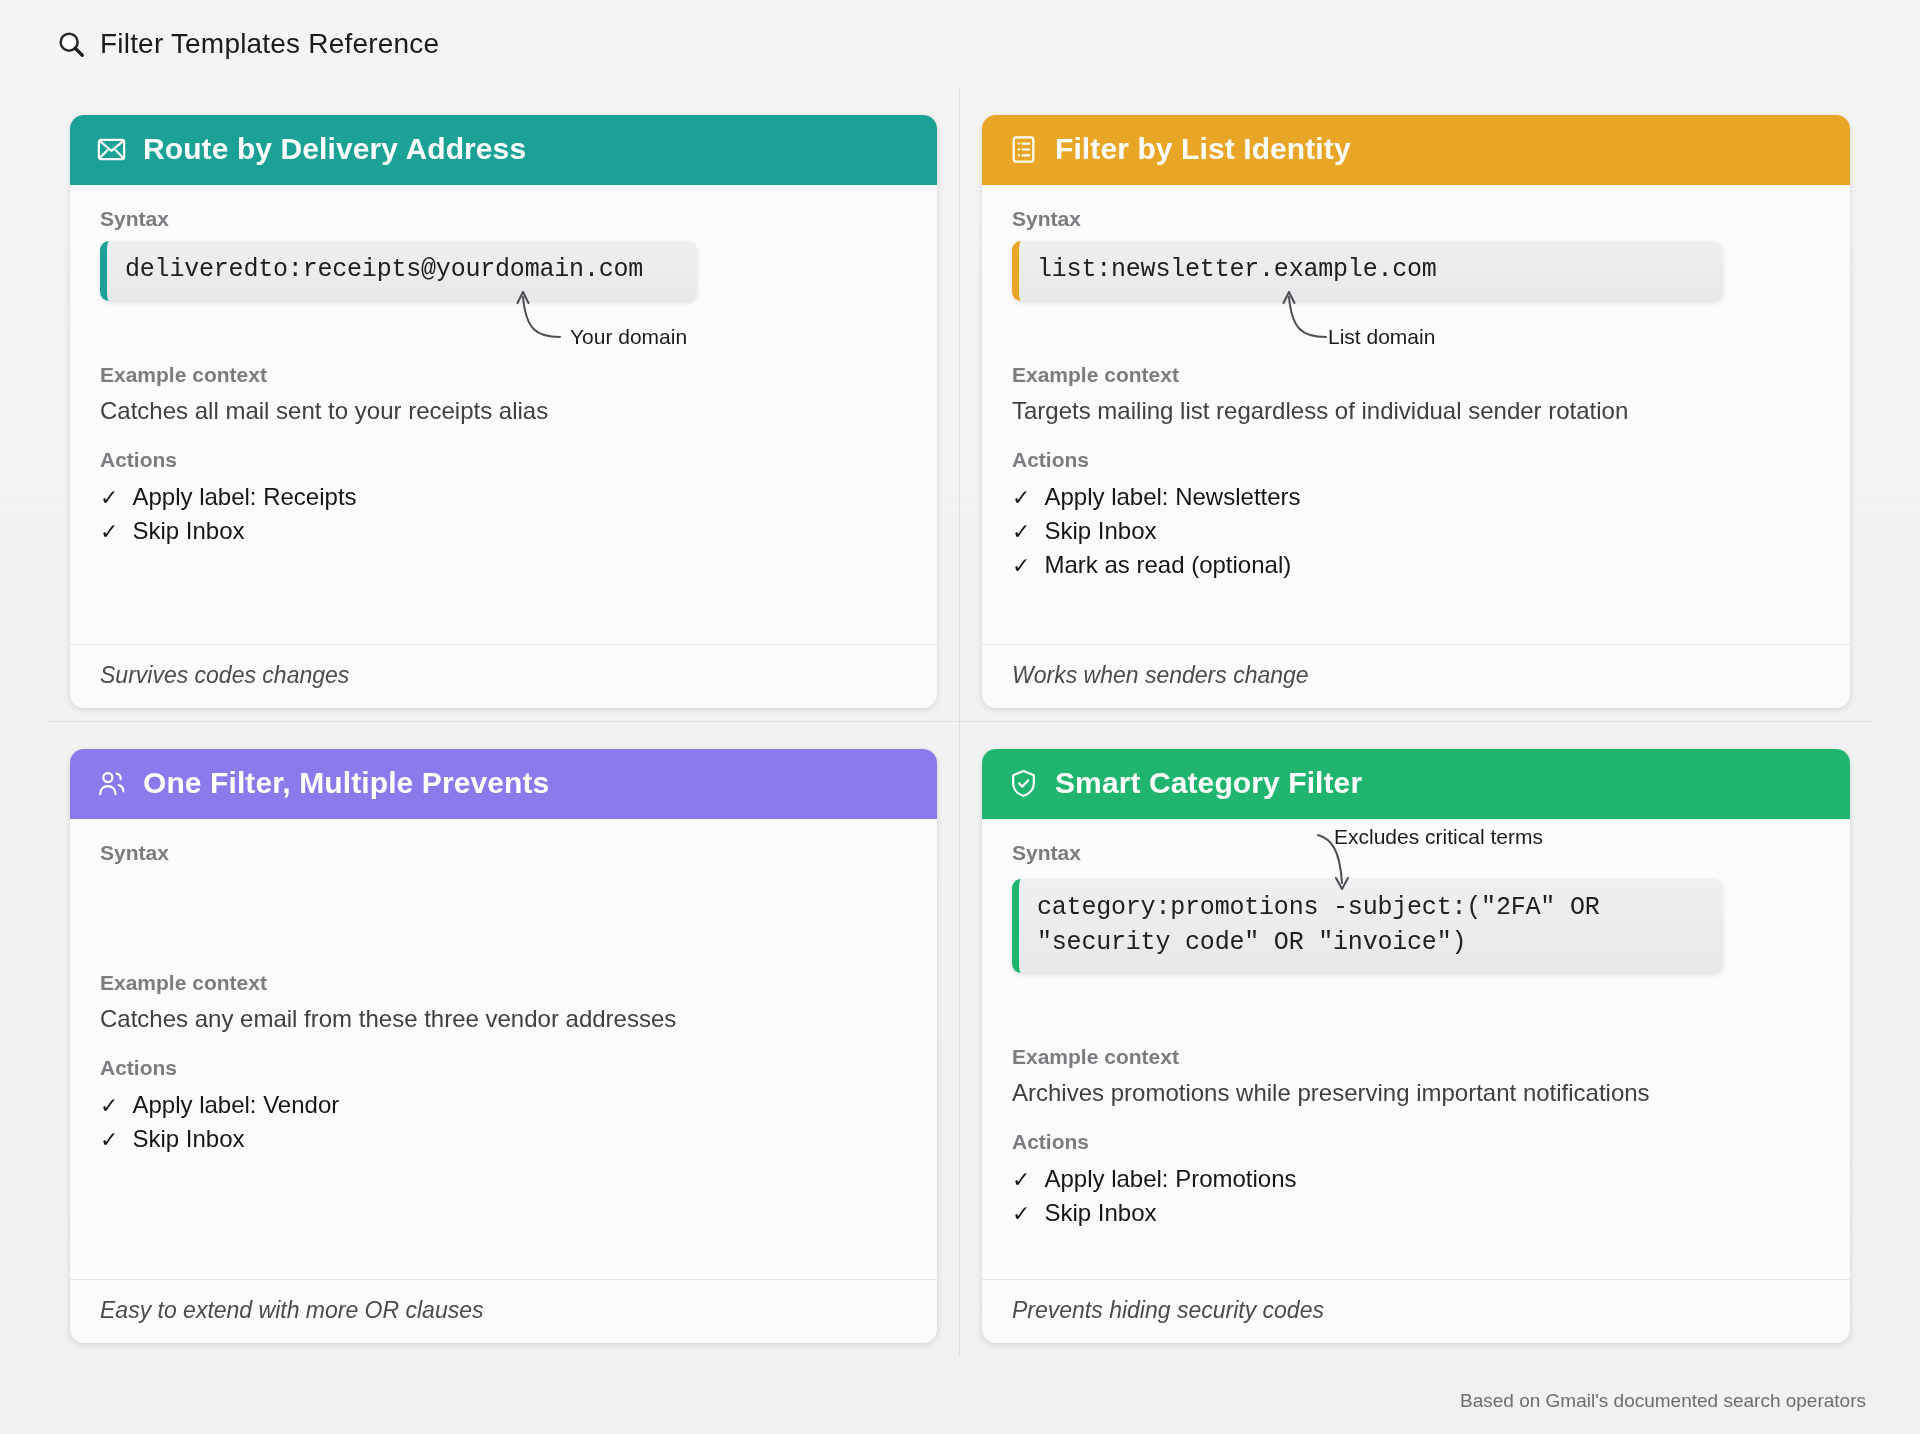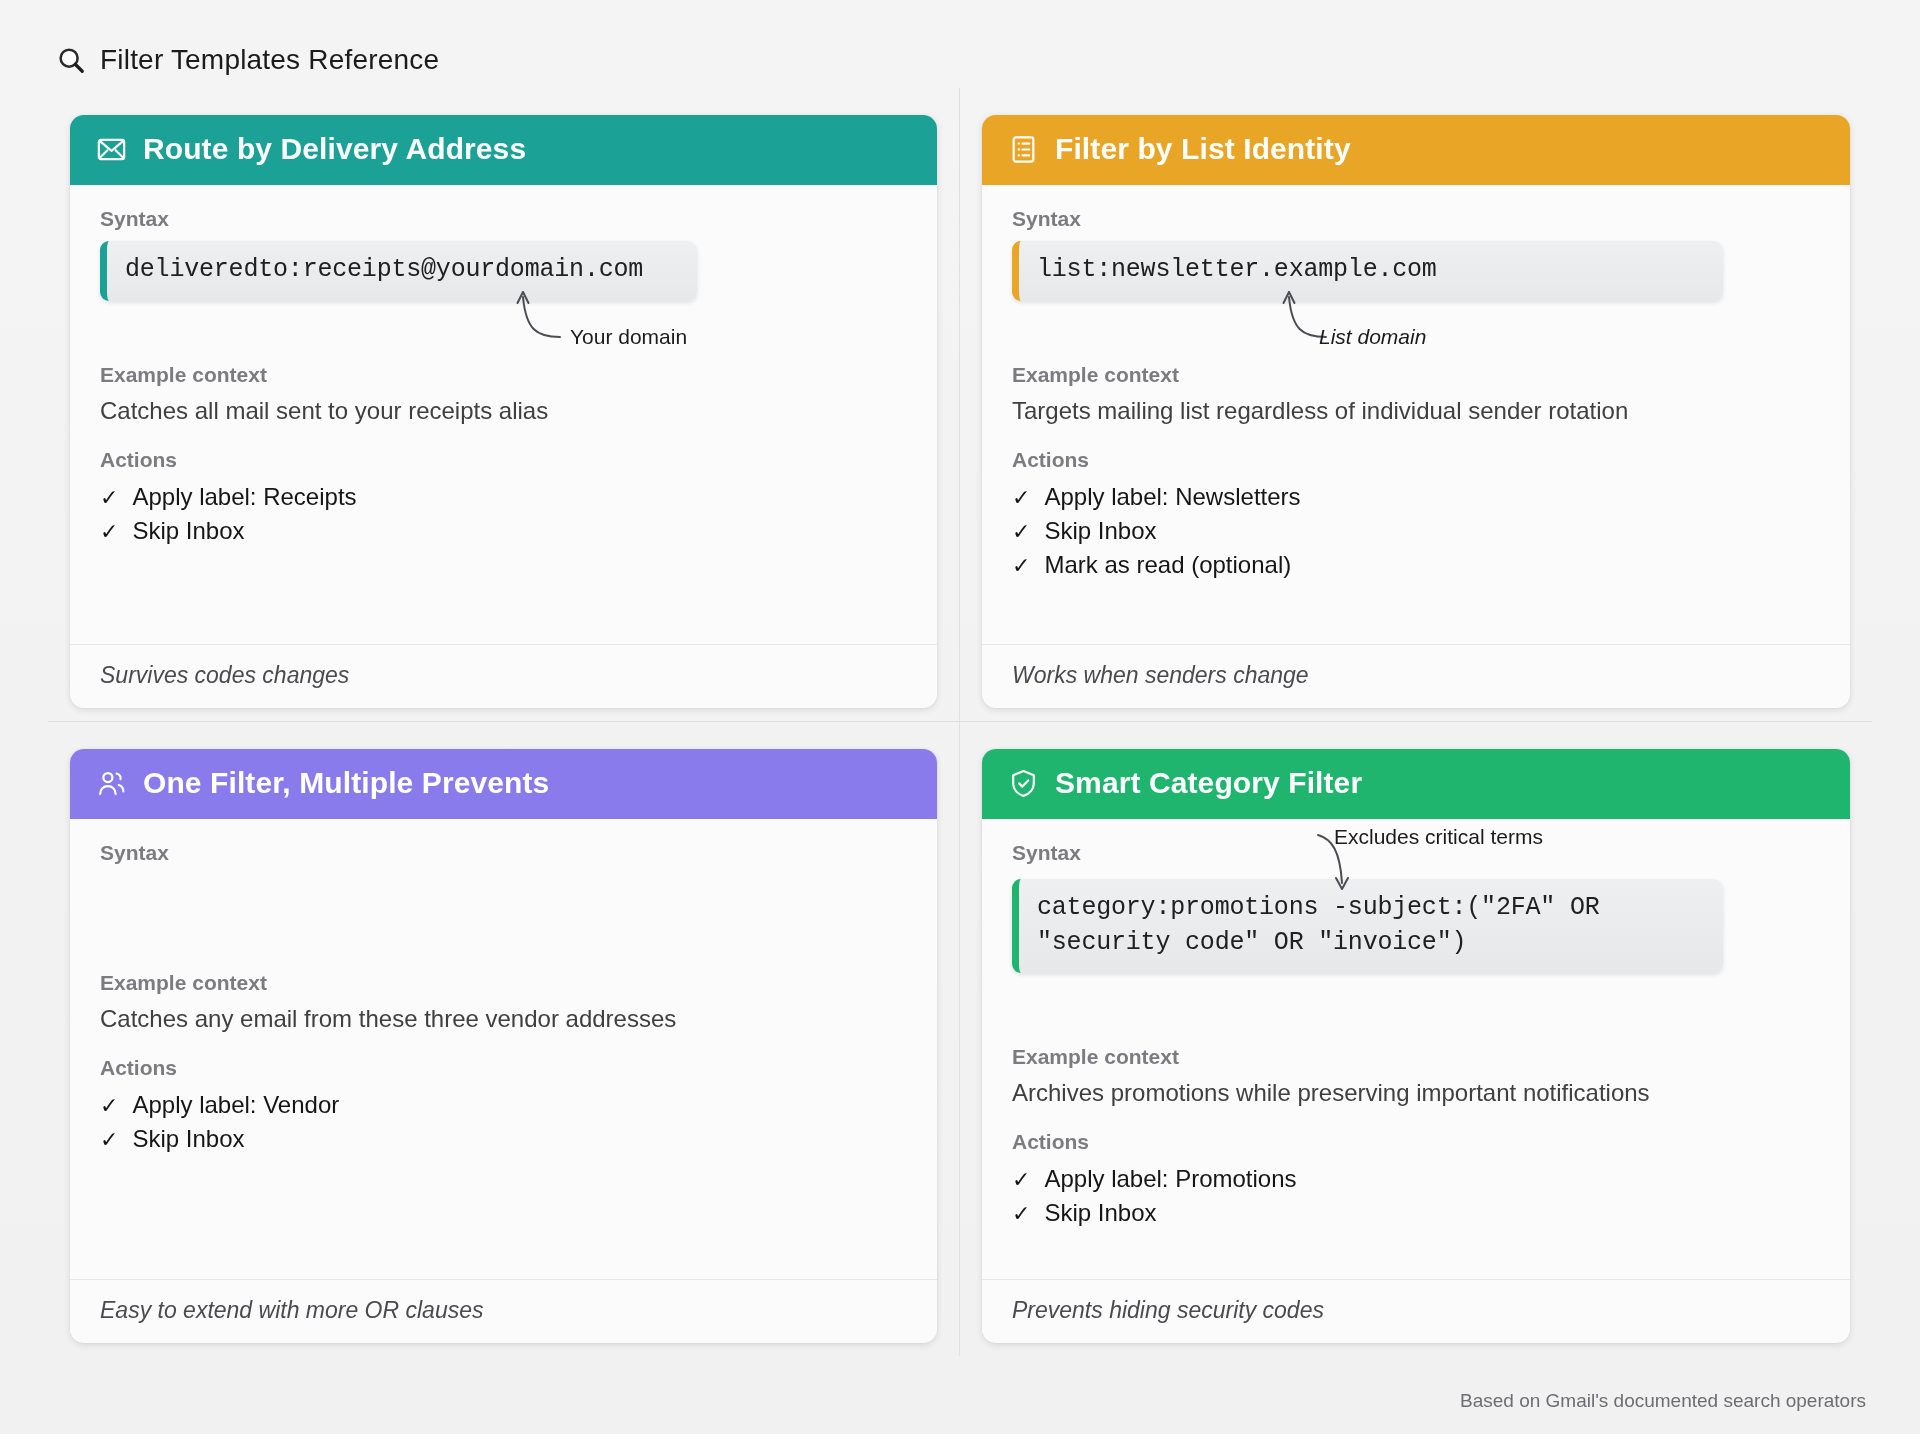--- a/index.html
+++ b/index.html
@@ -12,21 +12,21 @@
   .page {
     position: relative;
     width: 1920px; height: 1434px;
     background: linear-gradient(180deg,#f4f4f4 0%,#f1f1f1 100%);
   }
 
   
   .page-title {
     position: absolute;
     left: 56px; top: 28px;
-    display: flex; align-items: center; gap: 14px; margin-top: 16px;
+    display: flex; align-items: center; gap: 14px;
   }
   .page-title .magnifier { width: 30px; height: 30px; display:block; }
   .page-title .ttl {
     font-size: 28px; color: #1b1b1b; letter-spacing: .2px;
   }
 
   
   .grid {
     position: absolute;
     left: 48px; top: 88px;
@@ -209,21 +209,21 @@
         </div>
         <div class="card-body">
           <div class="sec-label">Syntax</div>
           <div class="code-wrap">
             <div class="code wide">list:newsletter.example.com</div>
             <div class="anno" style="left:252px; top:48px; width:320px; height:60px;">
               <svg width="120" height="56" viewBox="0 0 120 56" fill="none" stroke="#4c4c52" stroke-width="2" stroke-linecap="round">
                 <path d="M62 48 C 38 48, 28 40, 25 8"></path>
                 <path d="M25 3 L19.5 14 M25 3 L30.5 14"></path>
               </svg>
-              <span class="anno-text" style="left:55px; top:36px;font-style:italic;">List domain</span>
+              <span class="anno-text" style="left:64px; top:36px;">List domain</span>
             </div>
           </div>
           <div class="blk" style="margin-top:62px;">
             <div class="sec-label tight">Example context</div>
             <div class="body-text">Targets mailing list regardless of individual sender rotation</div>
           </div>
           <div class="blk">
             <div class="sec-label tight">Actions</div>
             <div class="actions">
               <div class="action-row">

